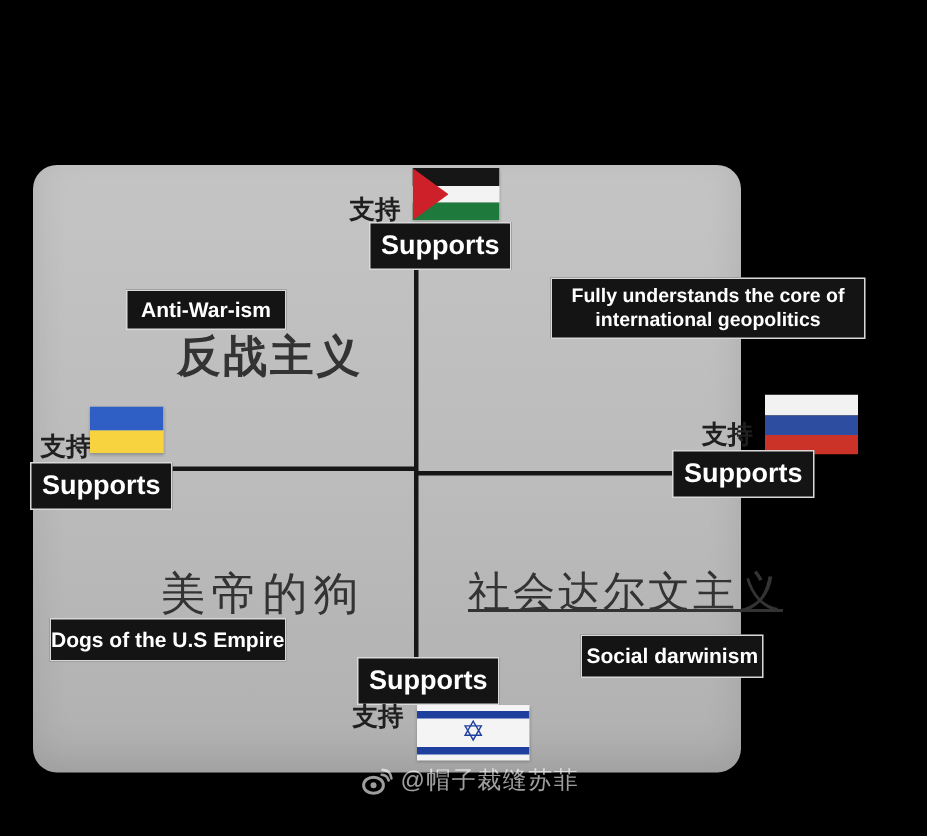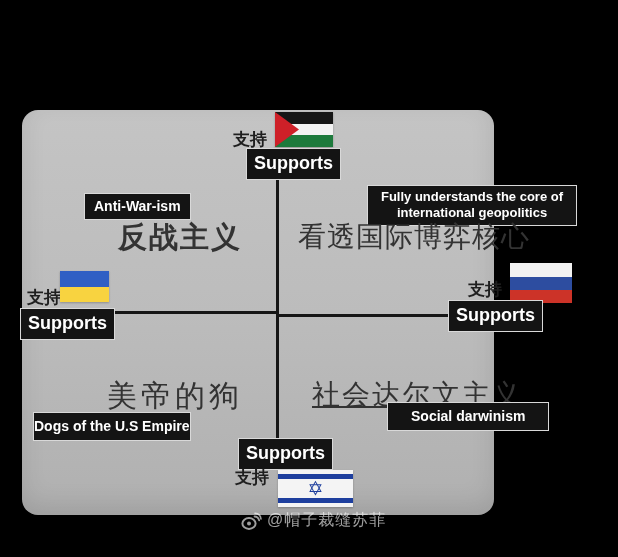--- a/index.html
+++ b/index.html
@@ -42,21 +42,21 @@
     font-weight:bold; font-size:18px; line-height:1.2;
     padding:4px 7px; white-space:nowrap; text-align:center;
   }
   .box-supports-top    { left:224px; top:38px; }
   .box-supports-left   { left:-2px;  top:198px; }
   .box-supports-right  { left:426px; top:190px; }
   .box-supports-bottom { left:216px; top:328px; }
   .box-tl { left:62px;  top:83px; font-size:14px; padding:4px 9px; }
   .box-tr { left:345px; top:75px; width:210px; white-space:normal; font-size:13px; line-height:1.25; padding:3px 6px; }
   .box-bl { left:11px;  top:302px; font-size:14px; padding:5px 0; }
-  .box-br { left:365px; top:292px; font-size:14px; padding:5px 23px; }
+  .box-br { left:365px; top:313px; font-size:14px; padding:5px 3px; }
 
   .zh-big {
     position:absolute; font-family:"Liberation Serif","DejaVu Serif",serif;
     color:var(--chinese-text); white-space:nowrap;
   }
   .zh-tl { left:96px;  top:108px; font-size:29px; letter-spacing:2px;font-weight:bold; }
   .zh-tr { left:276px; top:108px; font-size:28px; letter-spacing:1px; }
   .zh-bl { left:85px;  top:266px; font-size:30px; letter-spacing:4px; }
   .zh-br { left:290px; top:266px; font-size:28px; letter-spacing:2px;text-decoration:underline; }
 
@@ -118,21 +118,20 @@
       <div class="s2"></div>
       <div class="s3"></div>
       <div class="tri"></div>
     </div>
     <div class="label-box box-supports-top">Supports</div>
 
     <div class="label-box box-tl">Anti-War-ism</div>
     <div class="zh-big zh-tl">反战主义</div>
 
     <div class="label-box box-tr">Fully understands the core of international geopolitics</div>
-    <div class="zh-big zh-tr">看透国际博弈核心</div>
 
     <div class="zhichi zhichi-left">支持</div>
     <div class="flag flag-ukraine">
       <div class="s1"></div>
       <div class="s2"></div>
     </div>
     <div class="label-box box-supports-left">Supports</div>
 
     <div class="zhichi zhichi-right">支持</div>
     <div class="flag flag-russia">

